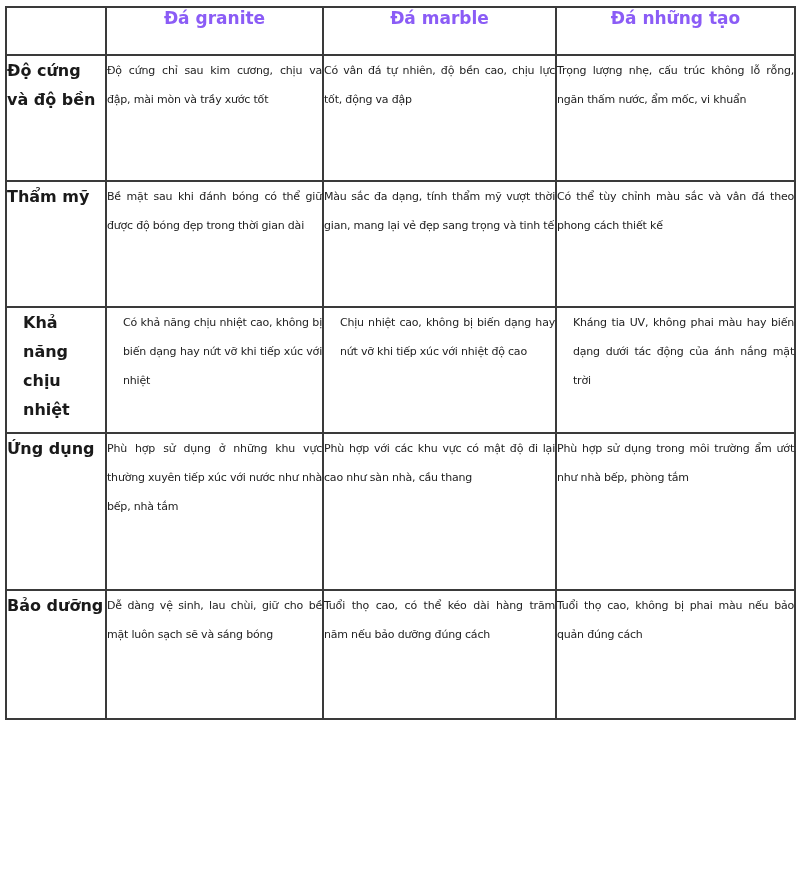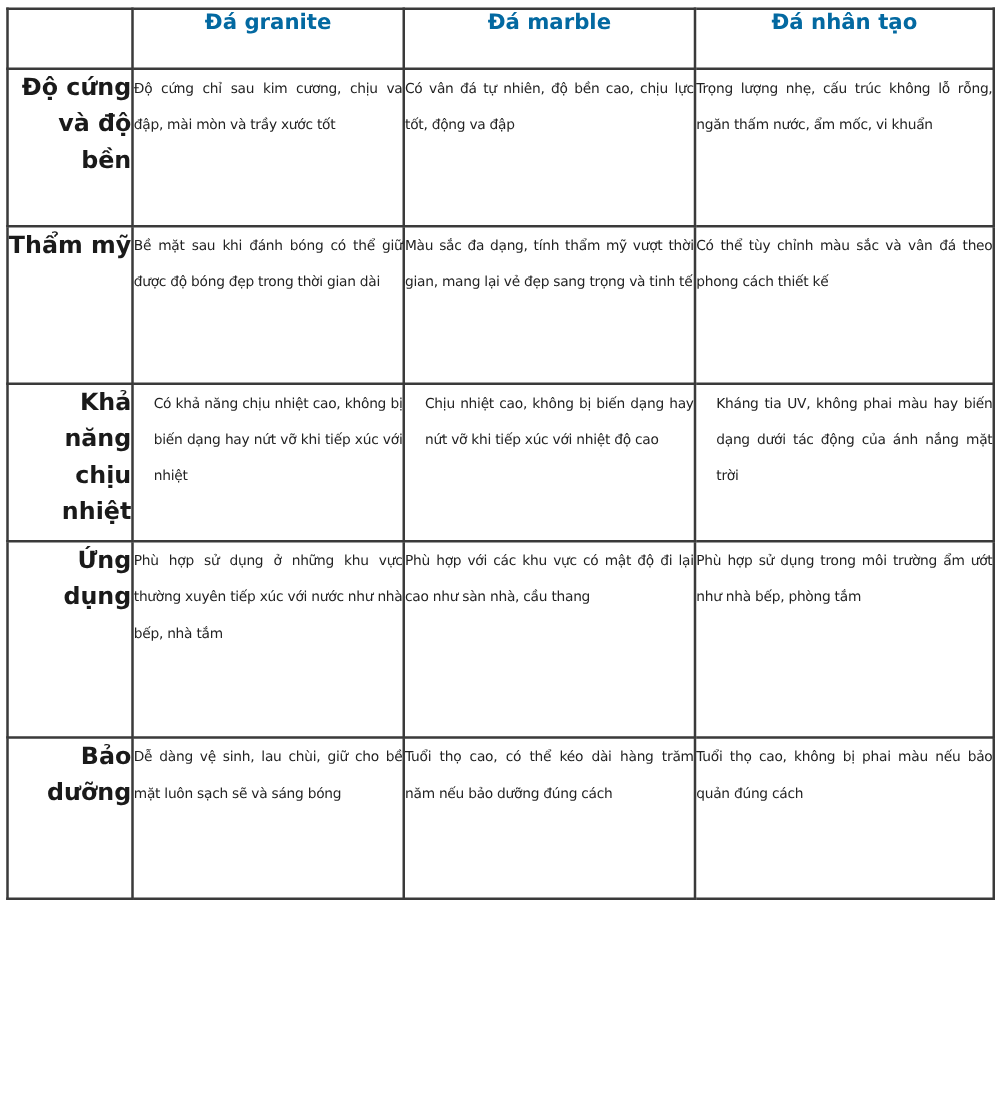--- a/index.html
+++ b/index.html
@@ -32,26 +32,26 @@
     col.c1 { width: 217px; }
     col.c2 { width: 233px; }
     col.c3 { width: 239px; }
 
     th.head {
       height: 46px;
       vertical-align: middle;
       text-align: center;
       font-weight: bold;
       font-size: 17px;
-      color: #0369a1;
+      color: #8b5cf6;
     }
     td.rowhead {
-      text-align: right;
+      text-align: left;
       font-weight: bold;
-      font-size: 19px;
+      font-size: 16px;
       line-height: 29px;
       padding: 10px 4px 0 4px;
       color: #1a1a1a;
     }
     td.cell {
       font-size: 11px;
       line-height: 29px;
       padding: 9px 9px 0 9px;
       text-align: justify;
       text-align-last: left;
@@ -73,21 +73,21 @@
     <col class="c0">
       <col class="c1">
       <col class="c2">
       <col class="c3">
   </colgroup>
   <thead>
     <tr>
       <th class="head"></th>
       <th class="head">Đá granite</th>
       <th class="head">Đá marble</th>
-      <th class="head">Đá nhân tạo</th>
+      <th class="head">Đá những tạo</th>
     </tr>
   </thead>
   <tbody>
     <tr class="r1">
       <td class="rowhead">Độ cứng và độ bền</td>
       <td class="cell">Độ cứng chỉ sau kim cương, chịu va đập, mài mòn và trầy xước tốt</td>
       <td class="cell">Có vân đá tự nhiên, độ bền cao, chịu lực tốt, động va đập</td>
       <td class="cell">Trọng lượng nhẹ, cấu trúc không lỗ rỗng, ngăn thấm nước, ẩm mốc, vi khuẩn</td>
     </tr>
     <tr class="r2">

